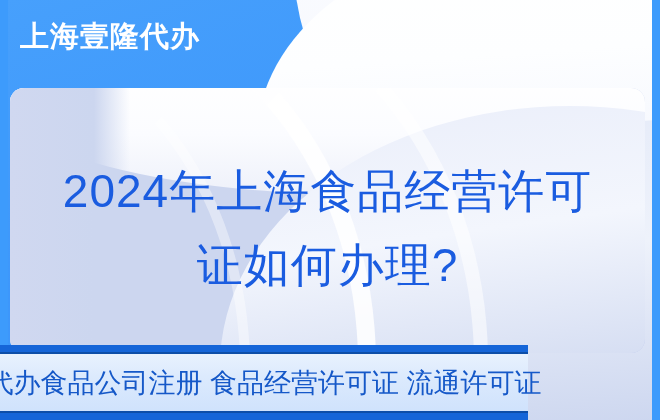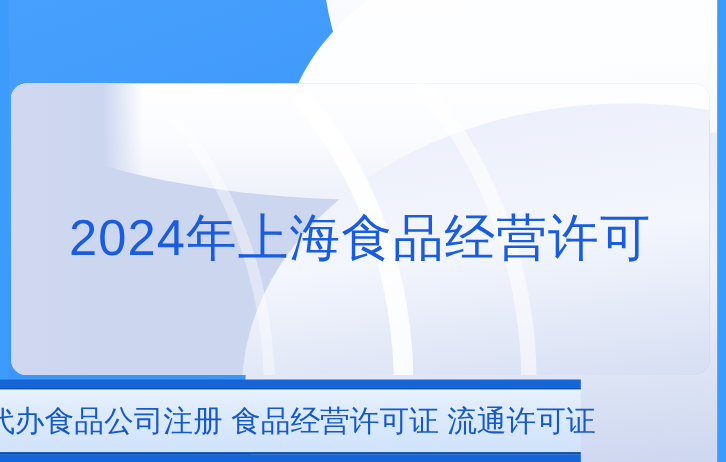--- a/index.html
+++ b/index.html
@@ -90,21 +90,21 @@
     color: #1a4a9c;
     letter-spacing: 1px;
     line-height: 36px;
     white-space: nowrap;
   }
 
   
   .card {
     position: absolute;
     left: 10px;
-    top: 76px;
+    top: 88px;
     width: 635px;
     height: 265px;
     border-radius: 14px;
     overflow: hidden;
     background: #ccd6ef;
   }
   .card-inner { position: absolute; inset: 0; }
 
   
   .card-band-top {
@@ -256,33 +256,35 @@
 
 <div id="banner">
 
   <div class="decor">
     <div class="swoosh-white"></div>
     <div class="ellipse-blue"></div>
     <div class="ellipse-blue-hi"></div>
     <div class="swoosh-white2"></div>
   </div>
 
+  <div class="brand">上海壹隆代办</div>
 
   <div class="card">
     <div class="card-inner">
       <div class="card-band-top"></div>
       <div class="card-ellipse"></div>
       <div class="card-ellipse-hi"></div>
       <div class="shade-left"></div>
       <div class="arc arc3"></div>
       <div class="arc arc1"></div>
       <div class="arc arc2"></div>
     </div>
     <div class="title-wrap">
       <div class="title-line">2024年上海食品经营许可</div>
+      <div class="title-line">证如何办理?</div>
     </div>
   </div>
 
   <div class="edge-left"></div>
   <div class="edge-right"></div>
 
   <div class="footer">
     <div class="footer-text">代办食品公司注册 食品经营许可证 流通许可证</div>
   </div>
 

